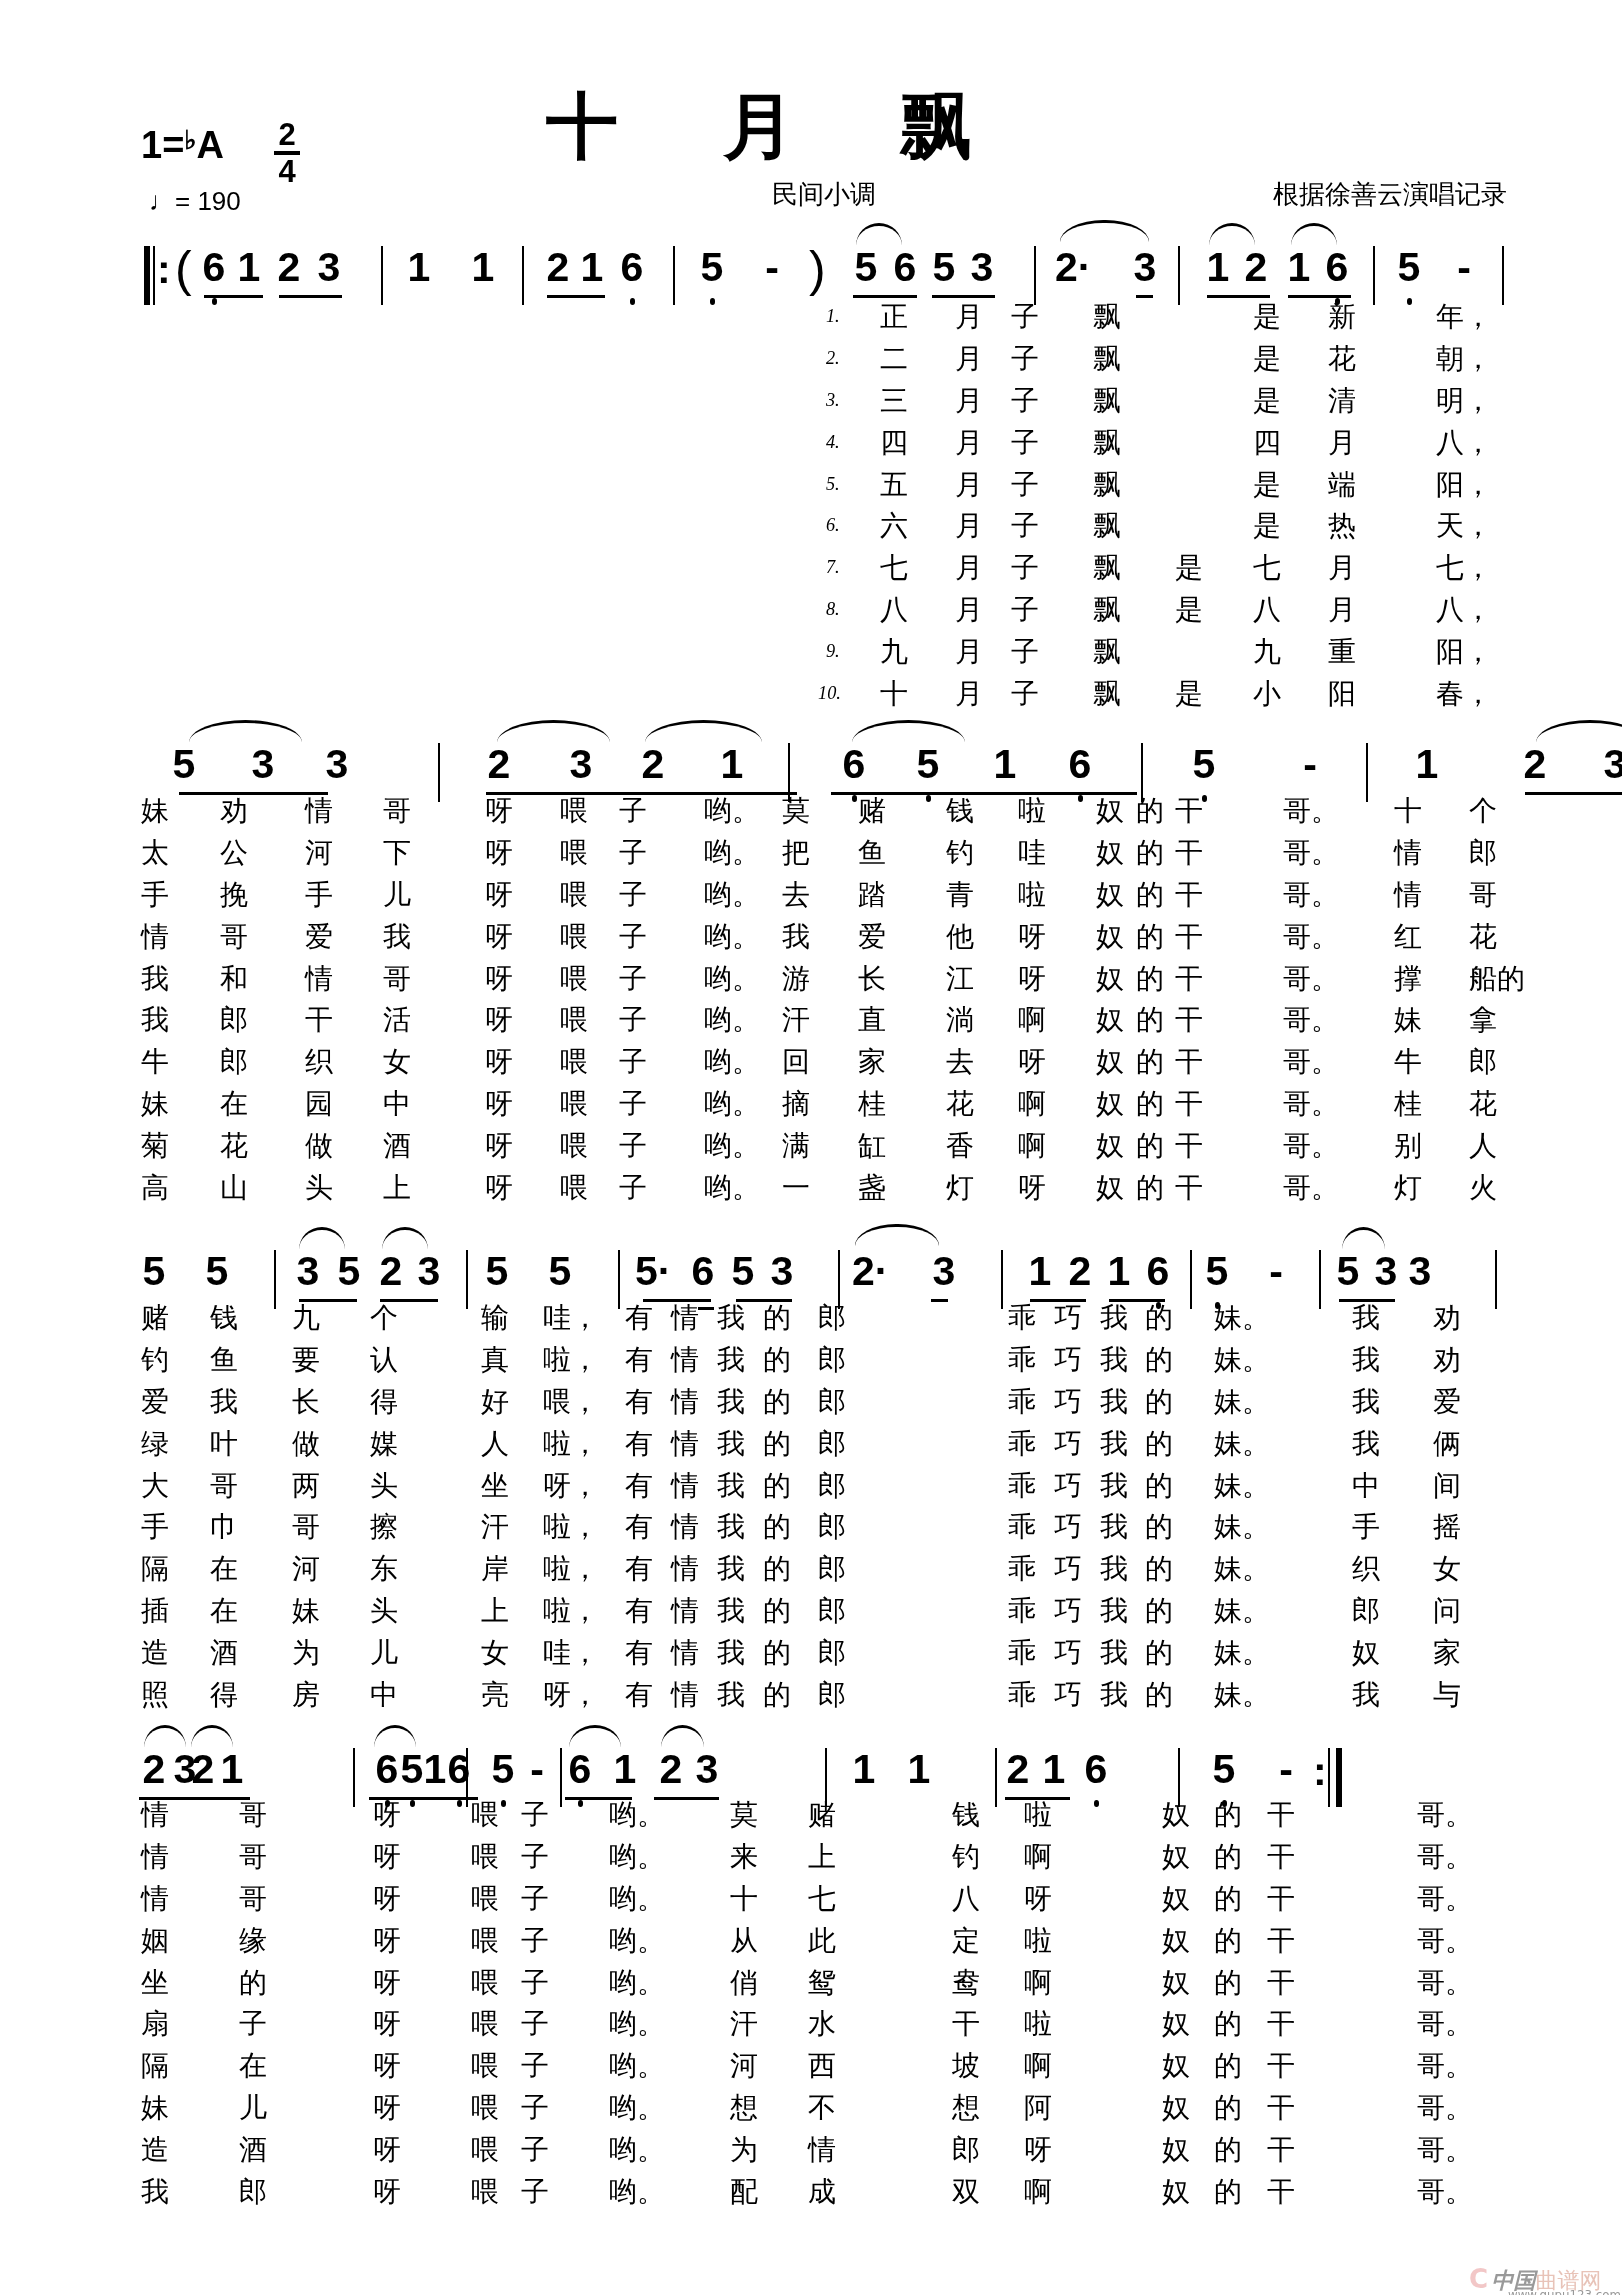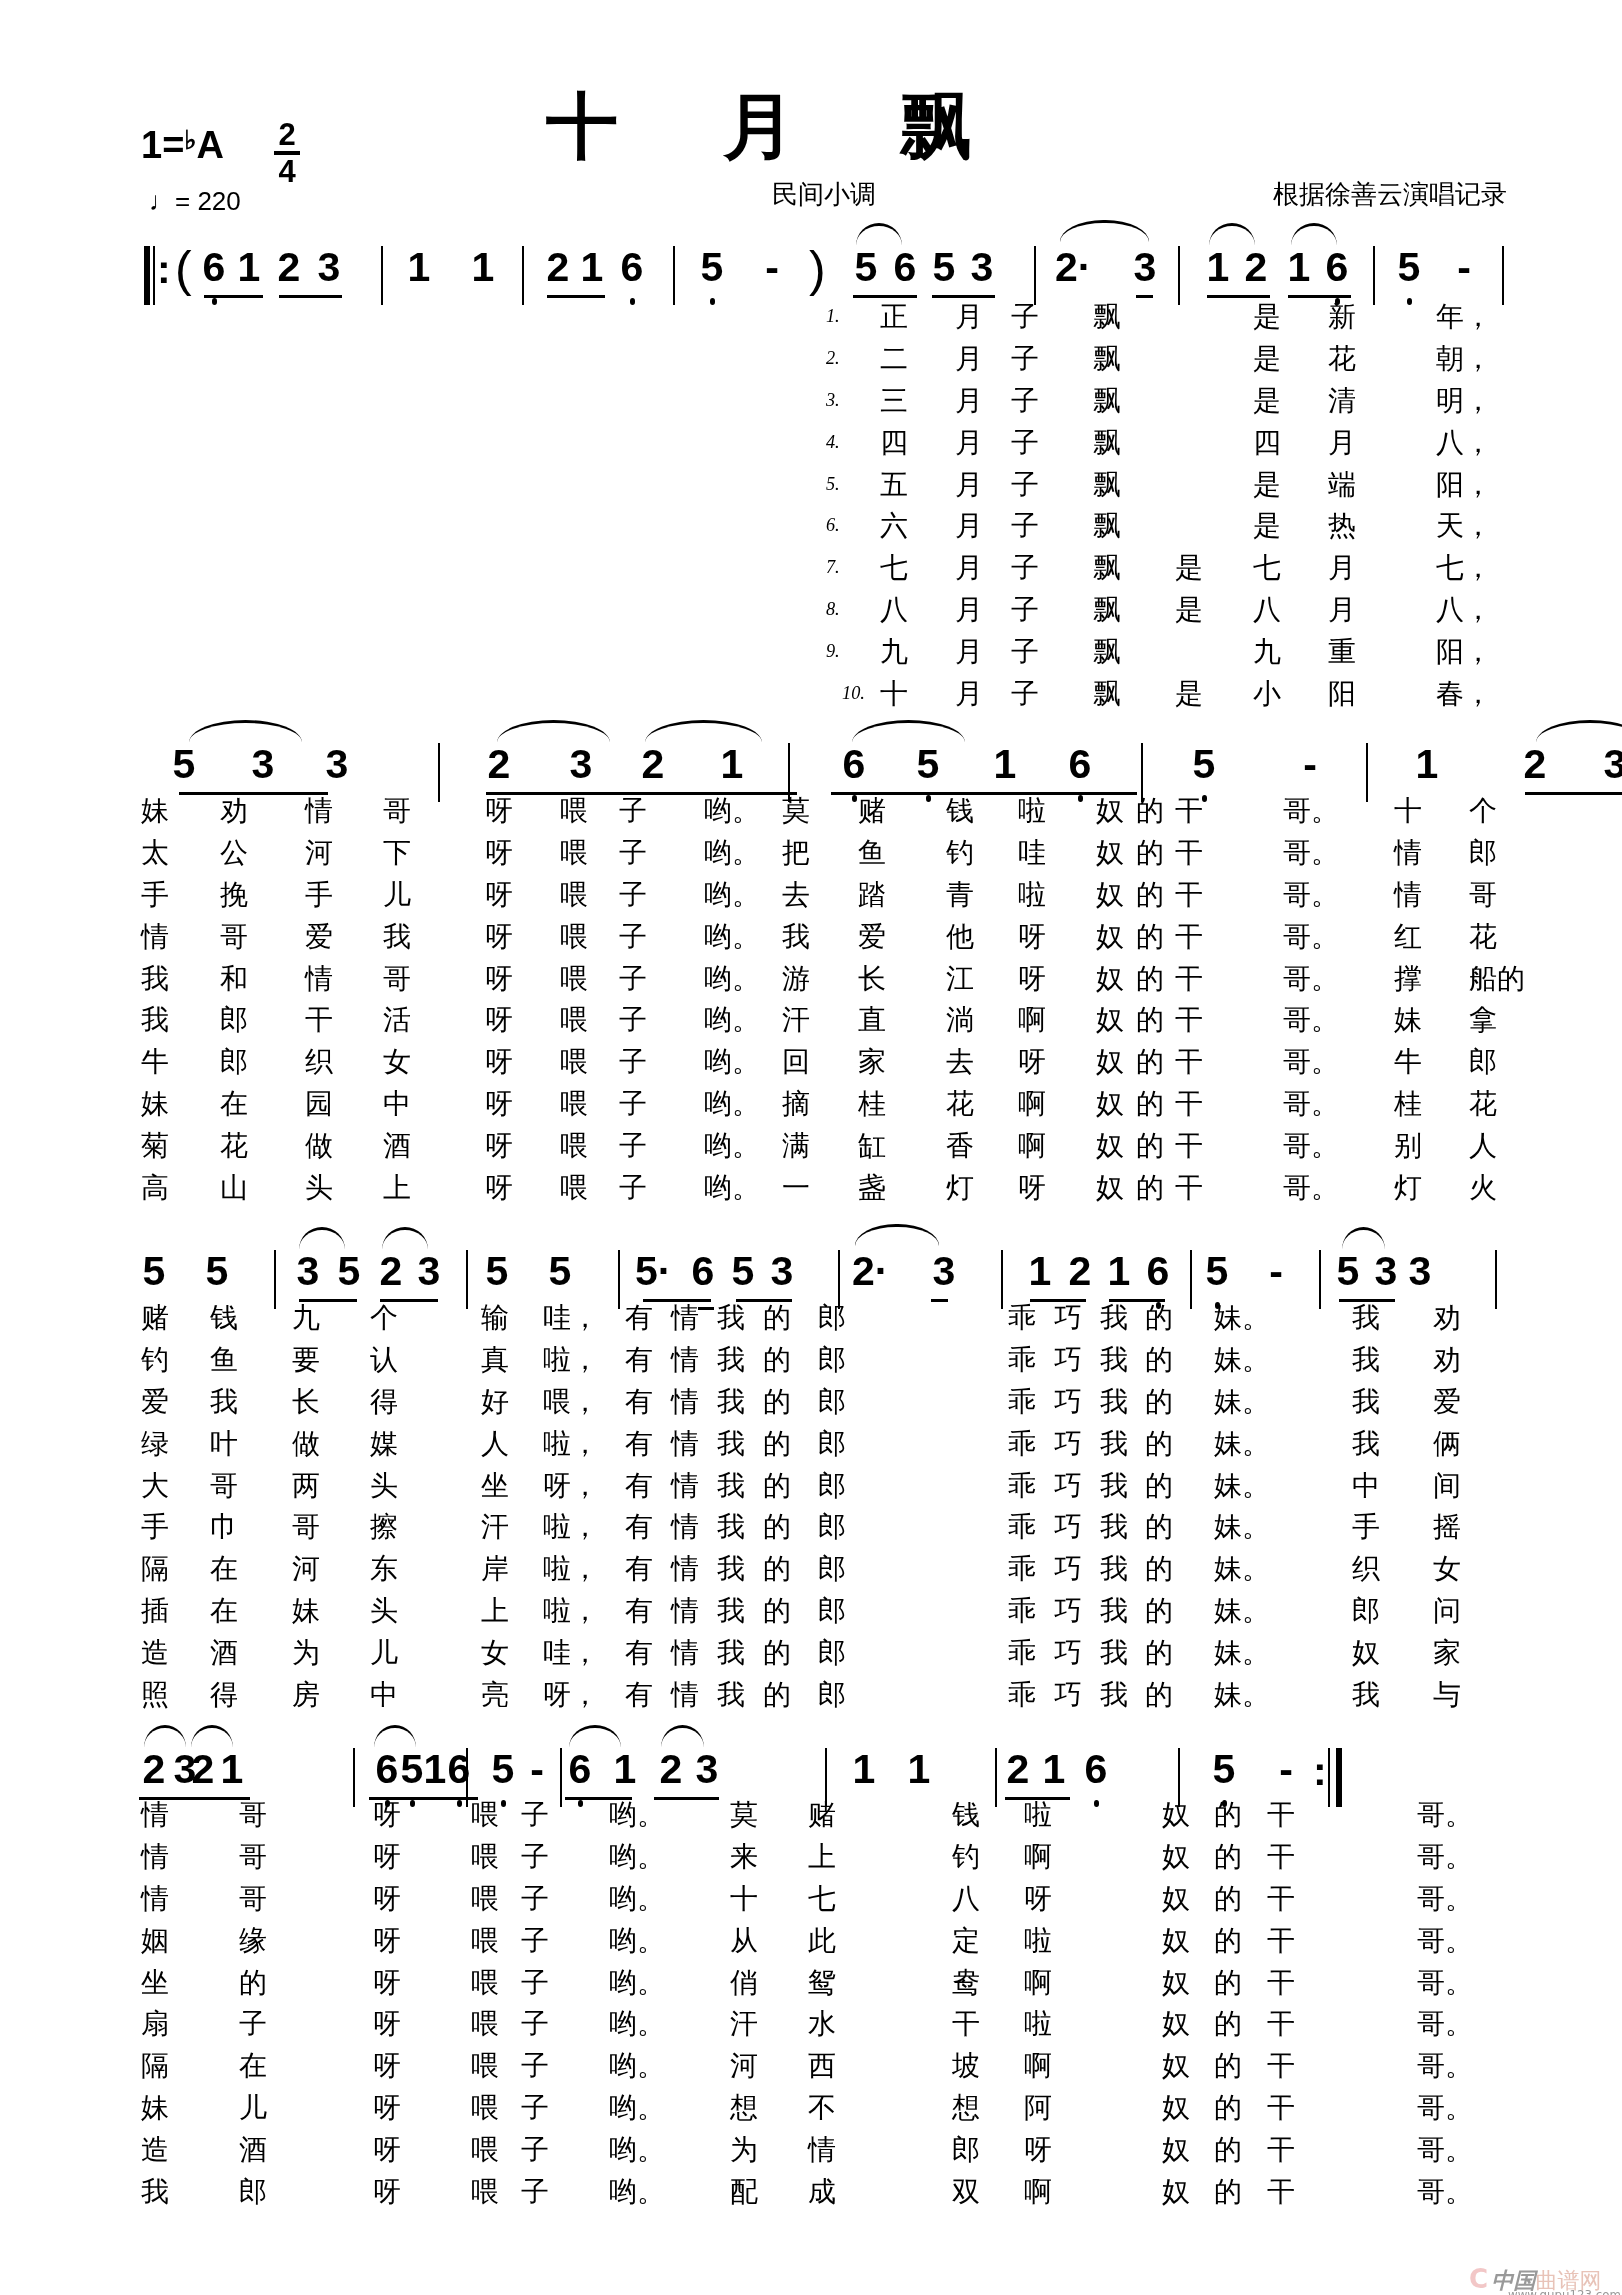--- a/index.html
+++ b/index.html
@@ -47,21 +47,21 @@
 <div class="abs title">十月飘</div>
 <div class="abs key">
   <span>1=</span><span class="flat">♭</span><span>A</span>
 </div>
 <div class="abs timesig">
   <span>2</span>
   <span class="bar"></span>
   <span>4</span>
 </div>
 <div class="abs tempo">
-  <span>♩</span><span>= 220</span>
+  <span>♩</span><span>= 190</span>
 </div>
 <div class="abs genre">民间小调</div>
 <div class="abs credit">根据徐善云演唱记录</div>
 
 <div class="abs staff" style="top:226px;">
   <div class="notes">
     <div class="dbl-l" style="left:13px;"></div>
     <div class="dbl-thin" style="left:22px;"></div>
     <div class="colon" style="left:26px;">:</div>
     <div class="paren" style="left:44px;">(</div>
@@ -205,21 +205,21 @@
       <span class="lyr-cell" style="left: 62px;">九</span>
       <span class="lyr-cell" style="left: 137px;">月</span>
       <span class="lyr-cell" style="left: 193px;">子</span>
       <span class="lyr-cell" style="left: 275px;">飘</span>
       <span class="lyr-cell" style="left: 357px;"></span>
       <span class="lyr-cell" style="left: 435px;">九</span>
       <span class="lyr-cell" style="left: 510px;">重</span>
       <span class="lyr-cell" style="left: 618px;">阳，</span>
     </div>
     <div class="lyr-row" style="top: 377px;">
-      <span class="verse-num" style="left: 0px; margin-left: 24px;">10.</span>
+      <span class="verse-num" style="left: 0px;">10.</span>
       <span class="lyr-cell" style="left: 62px;">十</span>
       <span class="lyr-cell" style="left: 137px;">月</span>
       <span class="lyr-cell" style="left: 193px;">子</span>
       <span class="lyr-cell" style="left: 275px;">飘</span>
       <span class="lyr-cell" style="left: 357px;">是</span>
       <span class="lyr-cell" style="left: 435px;">小</span>
       <span class="lyr-cell" style="left: 510px;">阳</span>
       <span class="lyr-cell" style="left: 618px;">春，</span>
     </div>
   </div>

